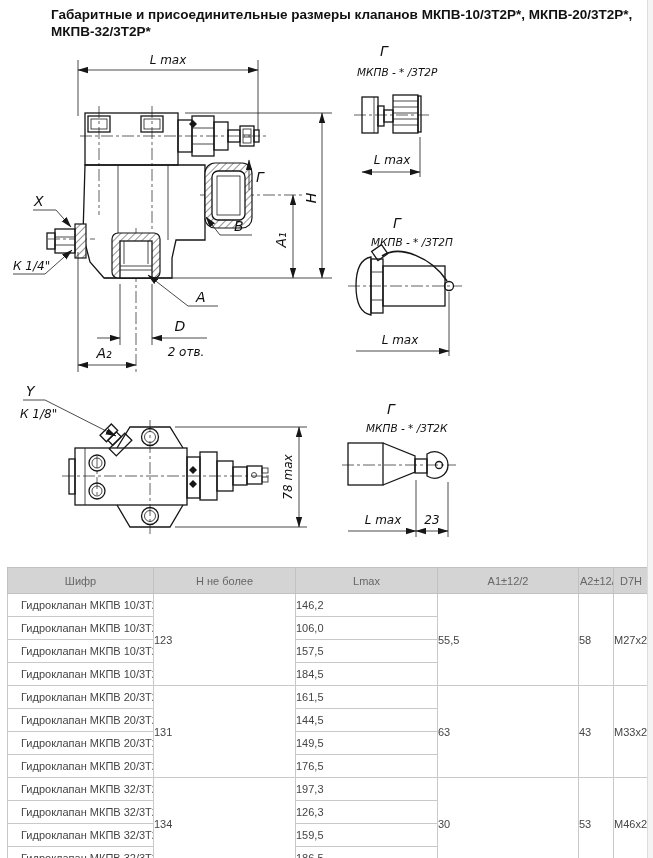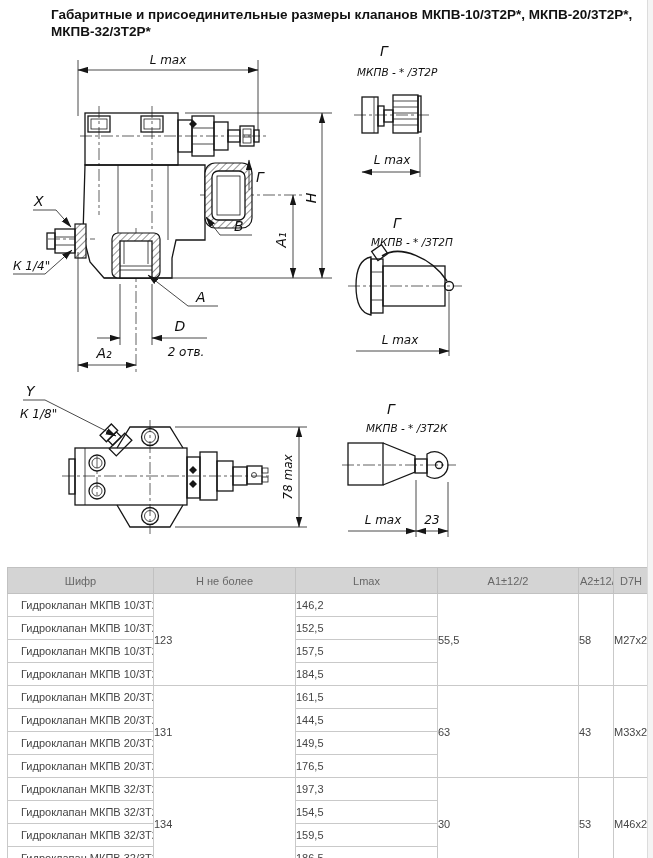--- a/index.html
+++ b/index.html
@@ -274,21 +274,21 @@
       <tr>
         <td class="name">Гидроклапан МКПВ 10/3Т2В *</td>
         <td rowspan="4">123</td>
         <td>146,2</td>
         <td rowspan="4">55,5</td>
         <td rowspan="4">58</td>
         <td rowspan="4">М27х2</td>
       </tr>
       <tr>
         <td class="name">Гидроклапан МКПВ 10/3Т2Р *</td>
-        <td>152,5</td>
+        <td>106,0</td>
       </tr>
       <tr>
         <td class="name">Гидроклапан МКПВ 10/3Т2П *</td>
         <td>157,5</td>
       </tr>
       <tr>
         <td class="name">Гидроклапан МКПВ 10/3Т2К *</td>
         <td>184,5</td>
       </tr>
 
@@ -316,21 +316,21 @@
       <tr>
         <td class="name">Гидроклапан МКПВ 32/3Т2В *</td>
         <td rowspan="4">134</td>
         <td>197,3</td>
         <td rowspan="4">30</td>
         <td rowspan="4">53</td>
         <td rowspan="4">М46х2</td>
       </tr>
       <tr>
         <td class="name">Гидроклапан МКПВ 32/3Т2Р *</td>
-        <td>154,5</td>
+        <td>126,3</td>
       </tr>
       <tr>
         <td class="name">Гидроклапан МКПВ 32/3Т2Р *</td>
         <td>159,5</td>
       </tr>
       <tr>
         <td class="name">Гидроклапан МКПВ 32/3Т2К *</td>
         <td>186,5</td>
       </tr>
     </tbody>

